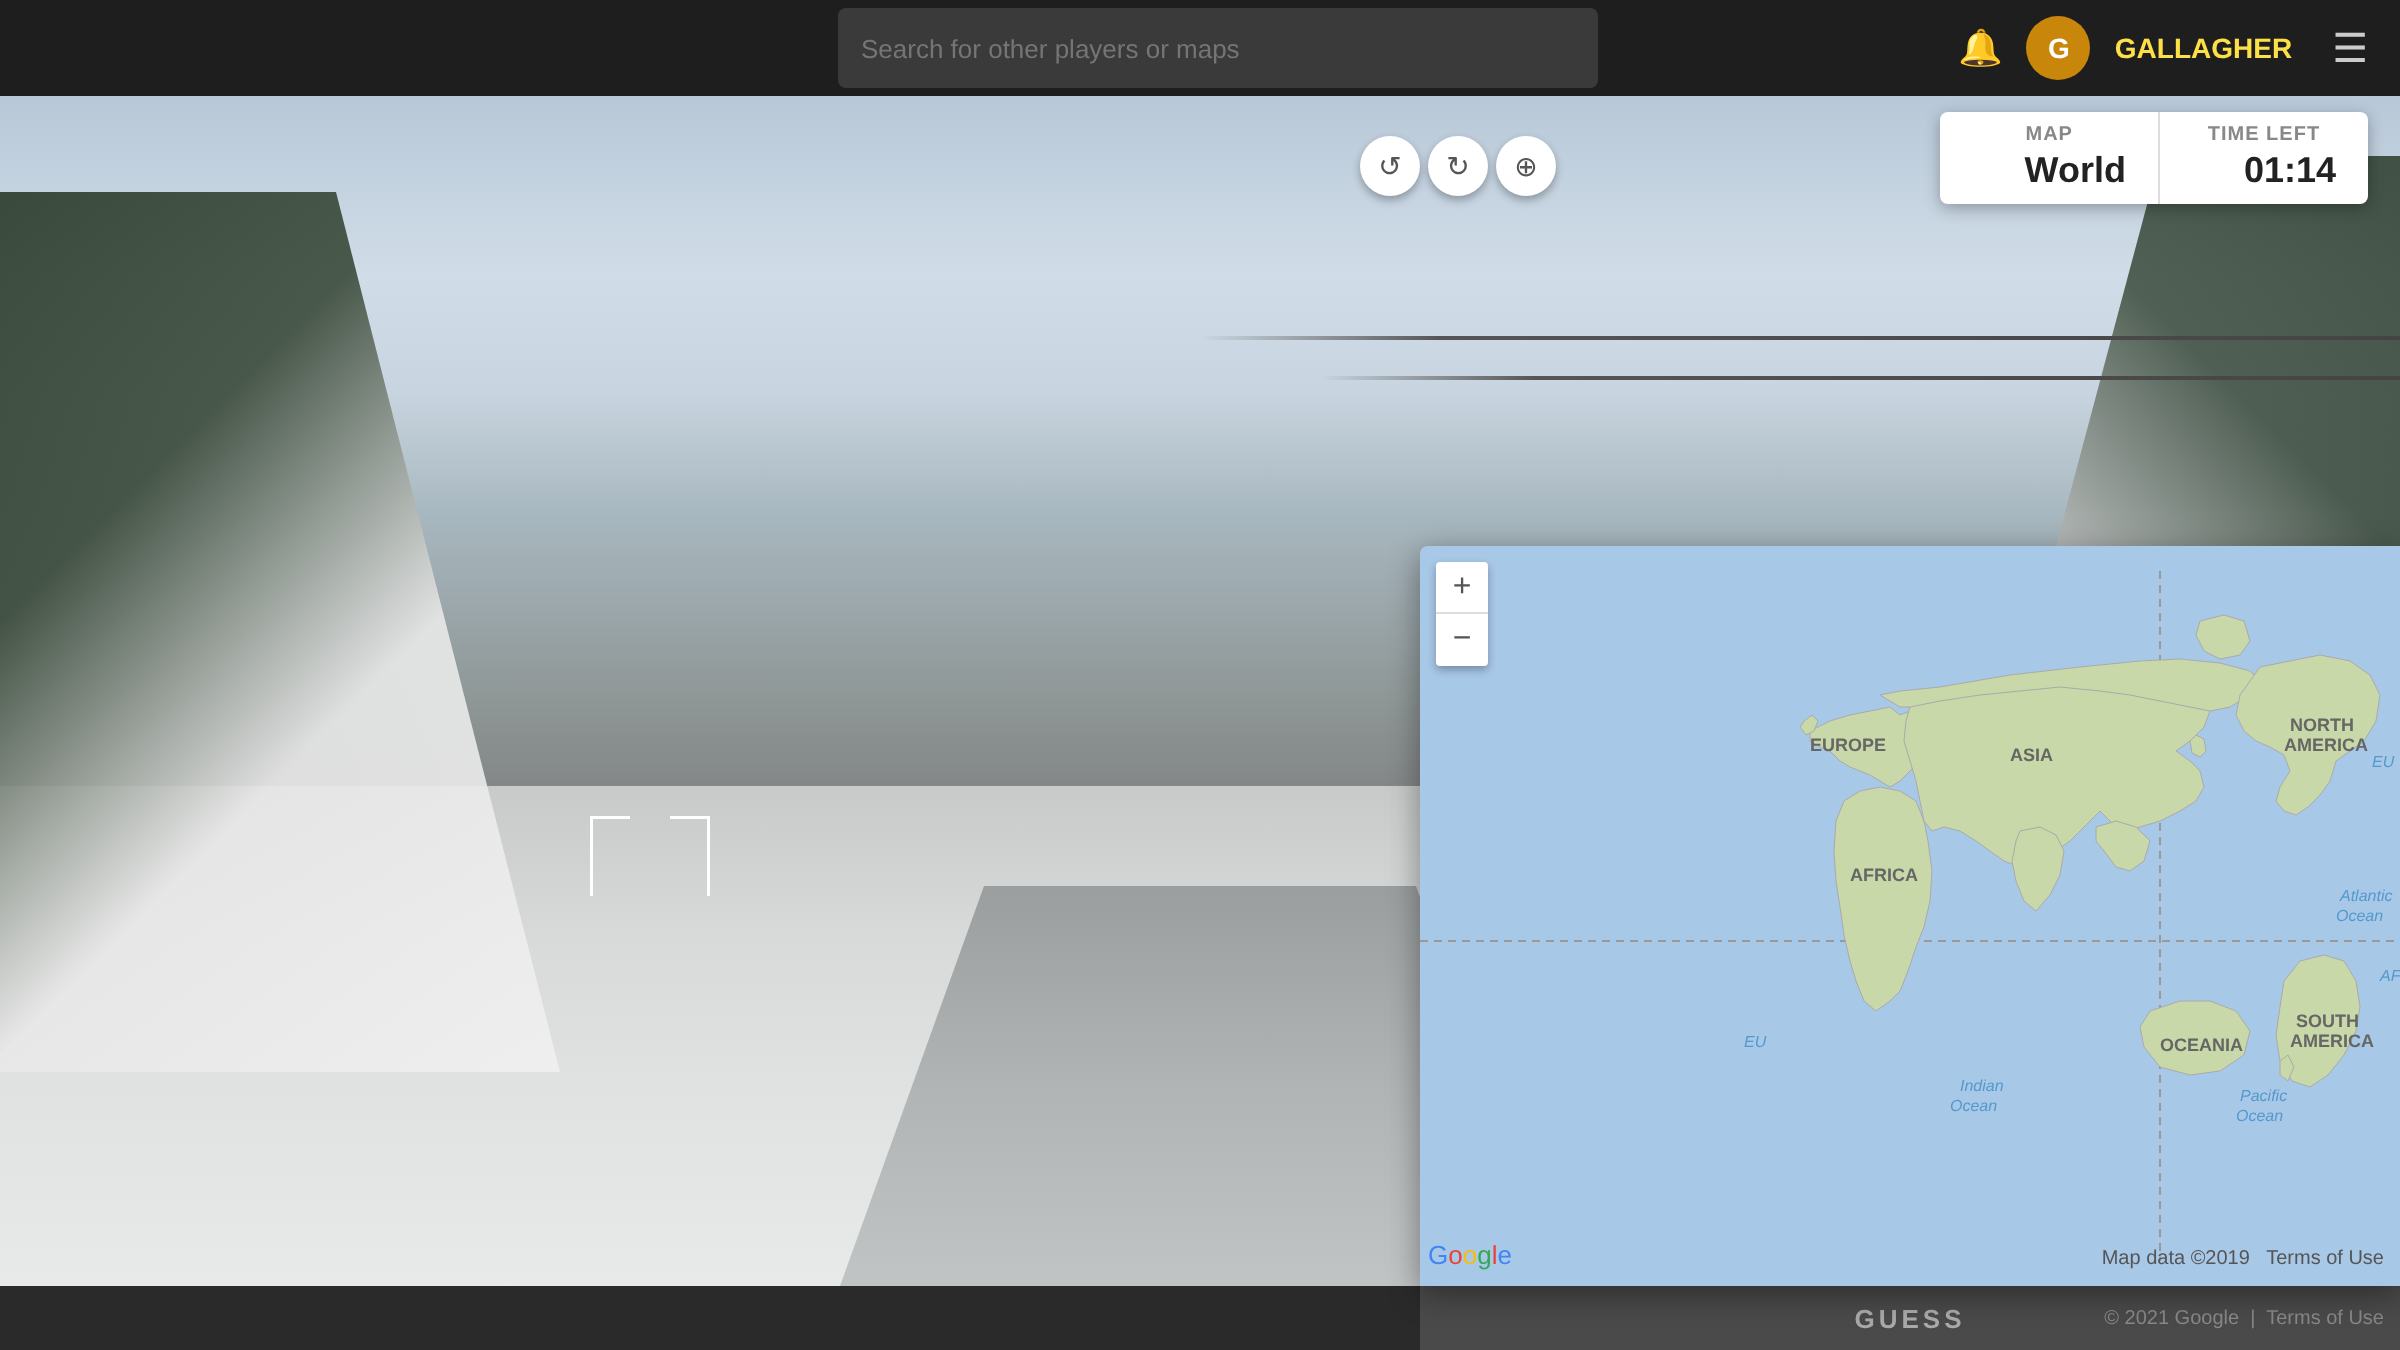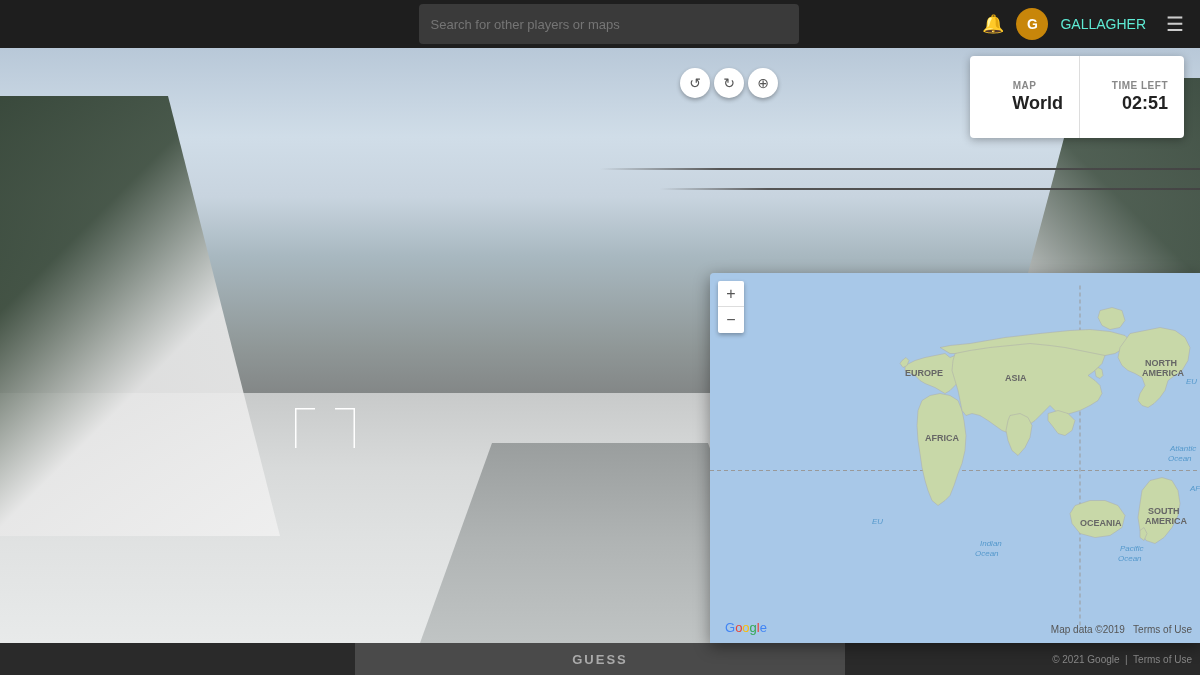--- a/index.html
+++ b/index.html
@@ -54,23 +54,23 @@
       border-radius: 50%;
       background: #c8860a;
       display: flex;
       align-items: center;
       justify-content: center;
       color: white;
       font-size: 14px;
       font-weight: bold;
     }
     #username {
-      color: #5eead4;
+      color: #fde047;
       font-size: 14px;
-      font-weight: normal;
+      font-weight: bold;
     }
     #hamburger-icon {
       color: #ccc;
       font-size: 20px;
       cursor: pointer;
       margin-left: 8px;
     }
 
     
     #main-view {
@@ -181,26 +181,26 @@
       top: 8px;
       right: 16px;
       background: white;
       border-radius: 4px;
       display: flex;
       box-shadow: 0 2px 8px rgba(0,0,0,0.3);
       overflow: hidden;
       z-index: 200;
     }
     .score-cell {
-      padding: 24px 16px;
+      padding: 6px 16px;
       text-align: center;
       border-right: 1px solid #ddd;
       min-width: 70px;
     }
-    .score-cell:last-child { border-right: none; text-align: right; }
+    .score-cell:last-child { border-right: none; }
     .score-label {
       font-size: 10px;
       font-weight: bold;
       color: #888;
       text-transform: uppercase;
       letter-spacing: 0.5px;
     }
     .score-value {
       font-size: 18px;
       font-weight: bold;
@@ -259,21 +259,21 @@
       position: absolute;
       inset: 0;
       width: 100%;
       height: 100%;
     }
 
     
     #google-brand {
       position: absolute;
       bottom: 8px;
-      left: 15px;
+      left: 4px;
       z-index: 10;
       font-size: 13px;
     }
     #google-brand .g { color: #4285f4; }
     #google-brand .o1 { color: #ea4335; }
     #google-brand .o2 { color: #fbbc05; }
     #google-brand .g2 { color: #34a853; }
     #google-brand .l { color: #ea4335; }
     #google-brand .e { color: #4285f4; }
 
@@ -287,21 +287,21 @@
     }
 
     
     #bottom-bar {
       position: absolute;
       bottom: 0; left: 0; right: 0;
       height: 32px;
       background: #2a2a2a;
       display: flex;
       align-items: center;
-      justify-content: center;
+      justify-content: flex-end;
       z-index: 100;
     }
     #guess-btn {
       background: #4a4a4a;
       color: #aaa;
       border: none;
       font-size: 13px;
       font-weight: bold;
       letter-spacing: 2px;
       cursor: pointer;
@@ -384,21 +384,21 @@
     <div class="street-ctrl-btn">⊕</div>
   </div>
 
   <div id="score-panel">
     <div class="score-cell">
       <div class="score-label">MAP</div>
       <div class="score-value">World</div>
     </div>
     <div class="score-cell">
       <div class="score-label">TIME LEFT</div>
-      <div class="score-value">02:51</div>
+      <div class="score-value">01:14</div>
     </div>
   </div>
 
   <div id="map-overlay">
     <div id="map-container">
 
       <svg id="world-map-svg" viewBox="0 0 490 345">
 
         <rect width="490" height="345" fill="#a8c8e8"></rect>
 

